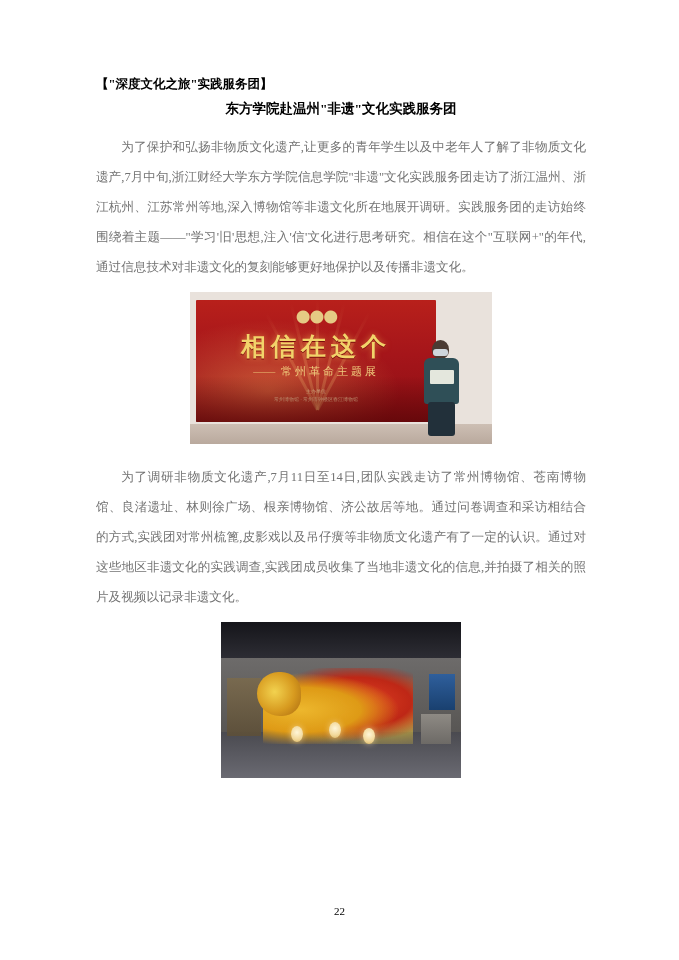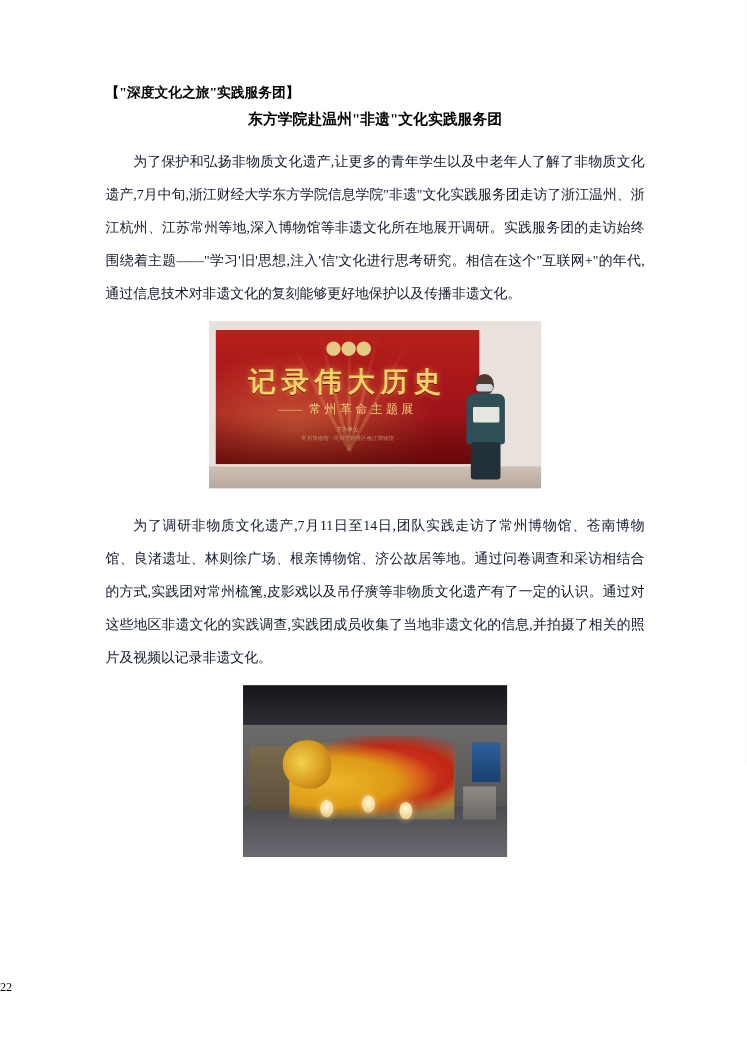--- a/index.html
+++ b/index.html
@@ -35,21 +35,21 @@
   .doc-subtitle {
     font-size: 13.5px;
     font-weight: bold;
     color: #000;
     text-align: center;
     line-height: 22px;
     margin: 0 0 12px 0;
   }
   p.body-para {
     font-size: 12.6px;
-    color: #0f172a;
+    color: #737373;
     line-height: 30px;
     text-align: justify;
     text-justify: inter-ideograph;
     margin: 0 0 6px 0;
     text-indent: 2em;
   }
   .figure {
     margin: 10px 0 14px 0;
     text-align: center;
   }
@@ -286,22 +286,22 @@
     right: 10px;
     top: 92px;
     width: 30px;
     height: 30px;
     background: linear-gradient(180deg, #8e8a84 0%, #6d6a66 100%);
   }
   .page-number {
     position: absolute;
     left: 0;
     right: 0;
-    bottom: 56px;
-    text-align: left;
+    bottom: 43px;
+    text-align: center;
     font-size: 11px;
     color: #000;
     font-family: "Liberation Serif", serif;
   }
 </style>
 </head>
 <body>
 
 <div class="page">
 
@@ -317,21 +317,21 @@
       <div class="figure-inner fig1">
         <div class="wall"></div>
         <div class="floor"></div>
         <div class="banner">
           <div class="ray" style="transform:rotate(-28deg)"></div>
           <div class="ray" style="transform:rotate(-14deg)"></div>
           <div class="ray" style="transform:rotate(0deg)"></div>
           <div class="ray" style="transform:rotate(14deg)"></div>
           <div class="ray" style="transform:rotate(28deg)"></div>
           <div class="logo100"></div>
-          <div class="headline">记录伟大历史</div>
+          <div class="headline">相信在这个</div>
           <div class="subline">
             <span class="dash">——</span>
             <span>常州革命主题展</span>
           </div>
           <div class="credit">
             <div>主办单位</div>
             <div>常州博物馆 · 常州市钟楼区春江博物馆</div>
           </div>
         </div>
         <div class="person">

